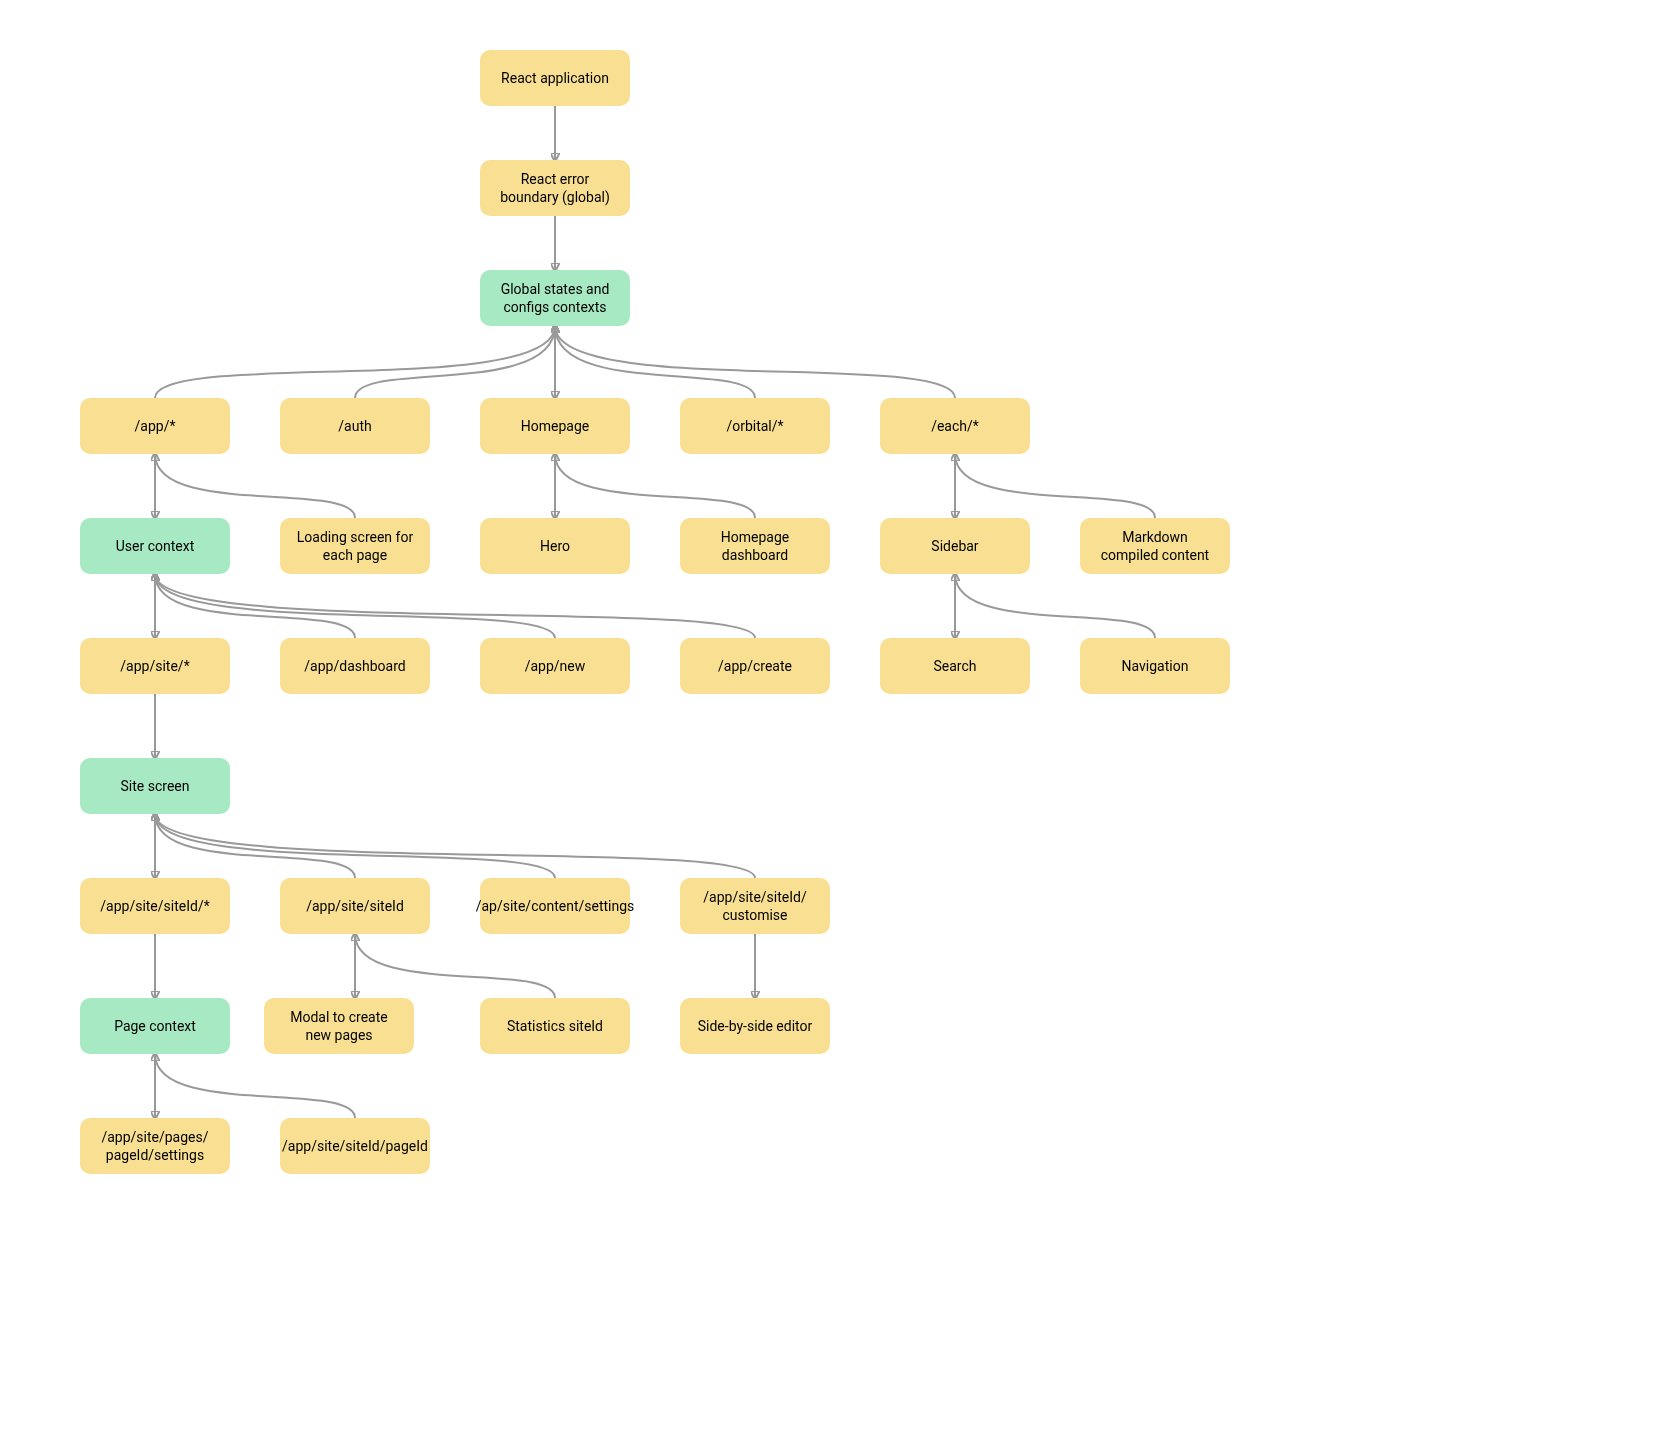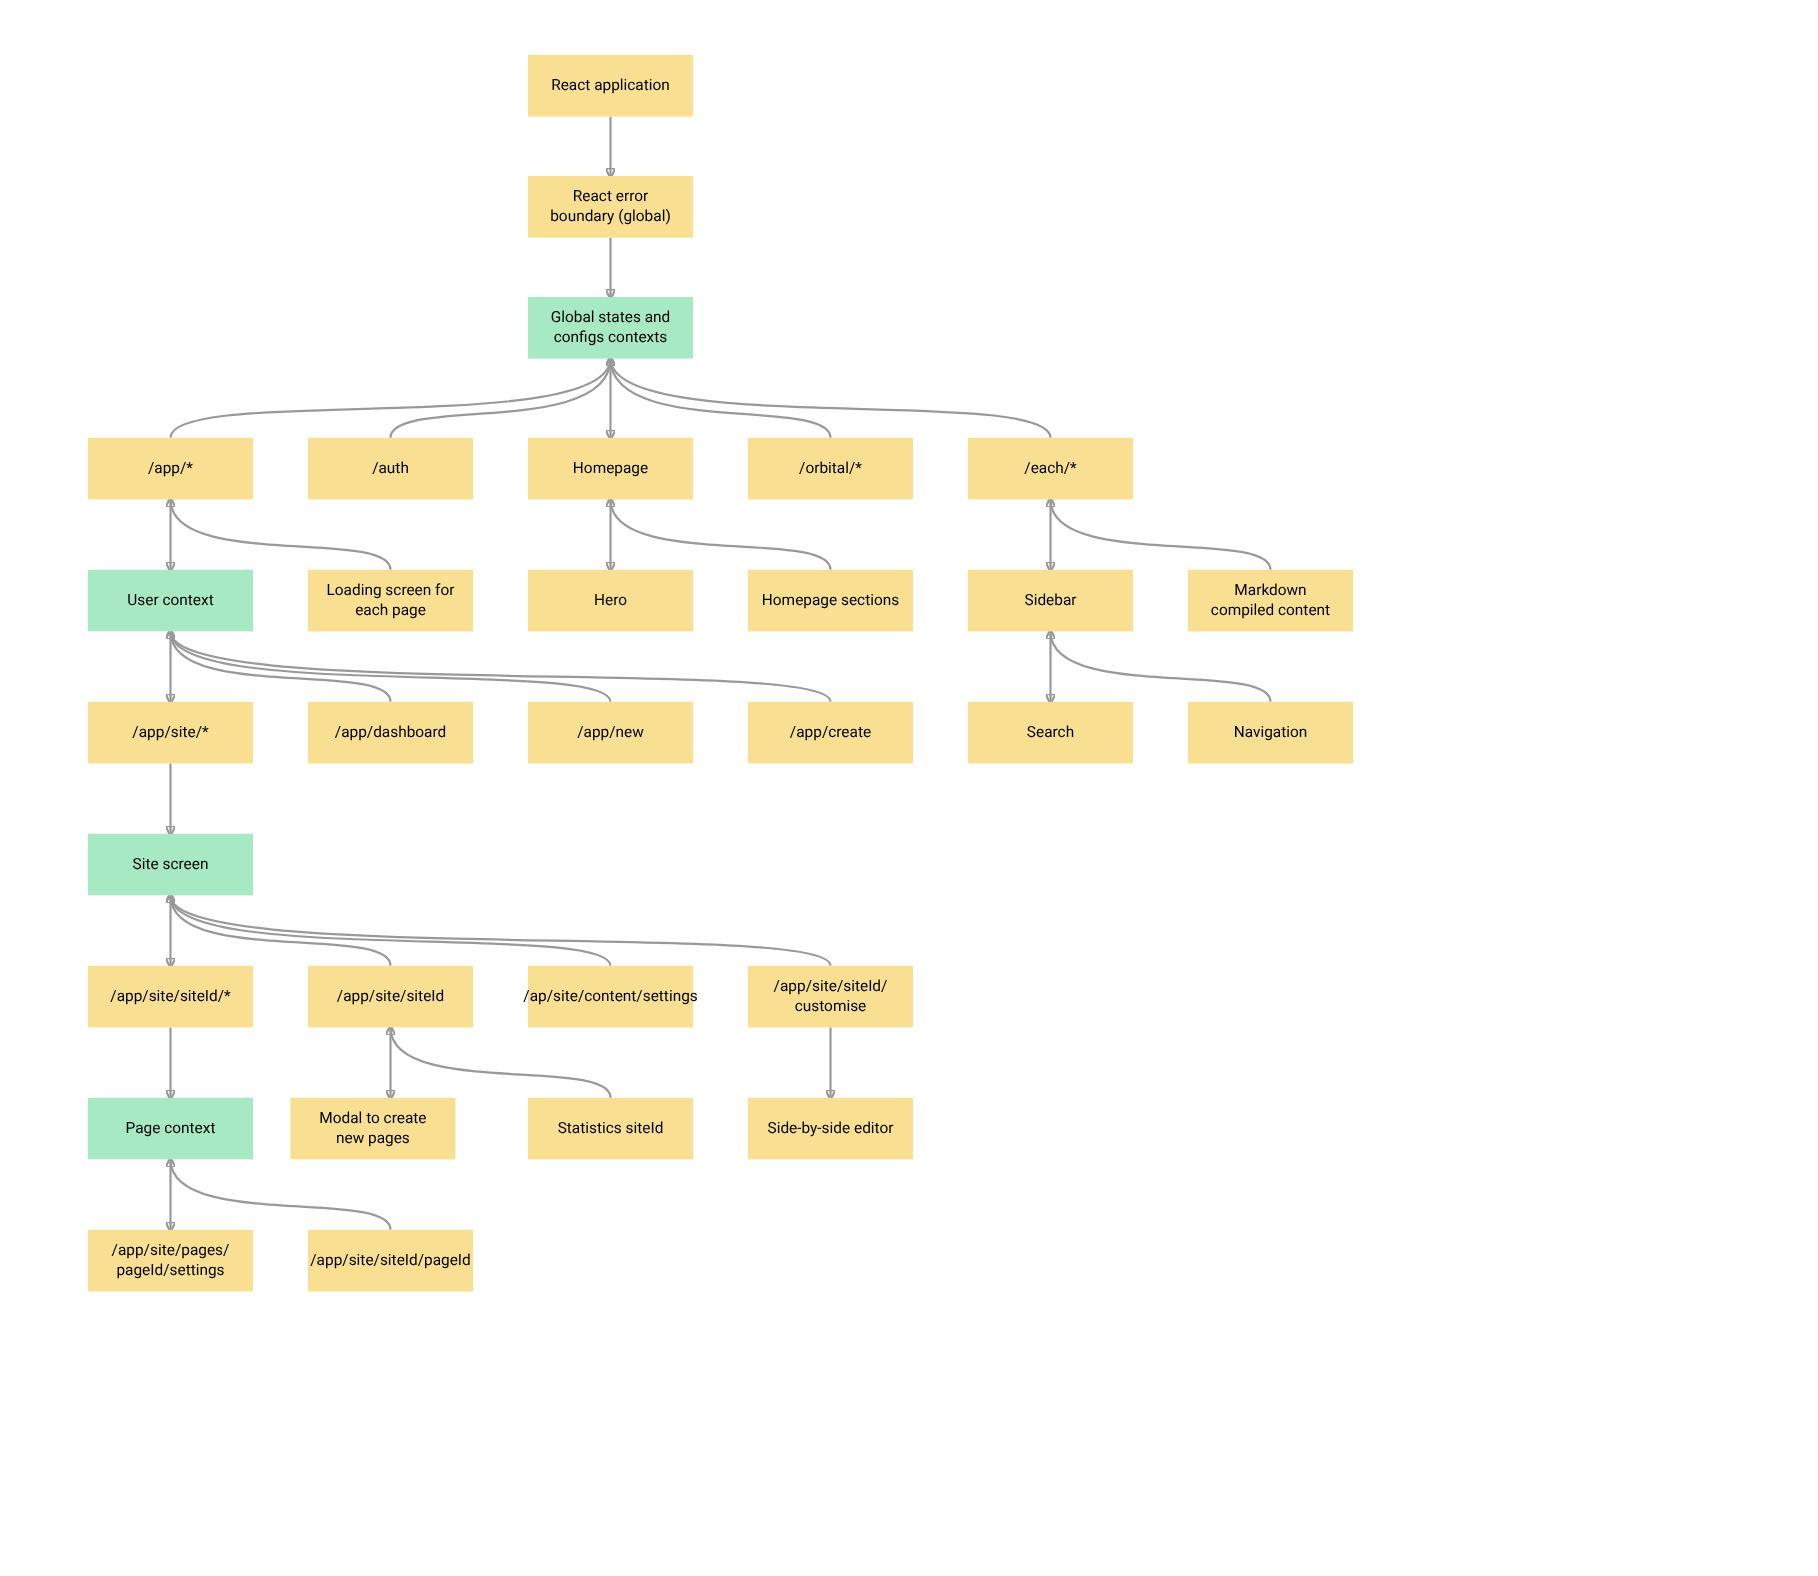--- a/index.html
+++ b/index.html
@@ -14,21 +14,21 @@
   }
   .node {
     position: absolute;
     display: flex;
     align-items: center;
     justify-content: center;
     text-align: center;
     font-size: 14px;
     line-height: 1.3;
     color: #000;
-    border-radius: 0;
+    border-radius: 10px;
     padding: 8px 12px;
     width: 150px;
     height: 56px;
   }
   .yellow { background: #f8df91; }
   .green  { background: #a7e9c3; align-items: center; }
   svg.edges {
     position: absolute;
     left: 0; top: 0;
     width: 1653px; height: 1433px;
@@ -126,21 +126,21 @@
 <div class="node green" style="left:80px; top:518px">
     <span>User context</span>
   </div>
 <div class="node yellow" style="left:280px; top:518px">
     <span>Loading screen for each page</span>
   </div>
 <div class="node yellow" style="left:480px; top:518px">
     <span>Hero</span>
   </div>
 <div class="node yellow" style="left:680px; top:518px">
-    <span>Homepage sections</span>
+    <span>Homepage dashboard</span>
   </div>
 <div class="node yellow" style="left:880px; top:518px">
     <span>Sidebar</span>
   </div>
 <div class="node yellow" style="left:1080px; top:518px">
     <span>Markdown compiled content</span>
   </div>
 
 <div class="node yellow" style="left:80px; top:638px">
     <span>/app/site/*</span>

